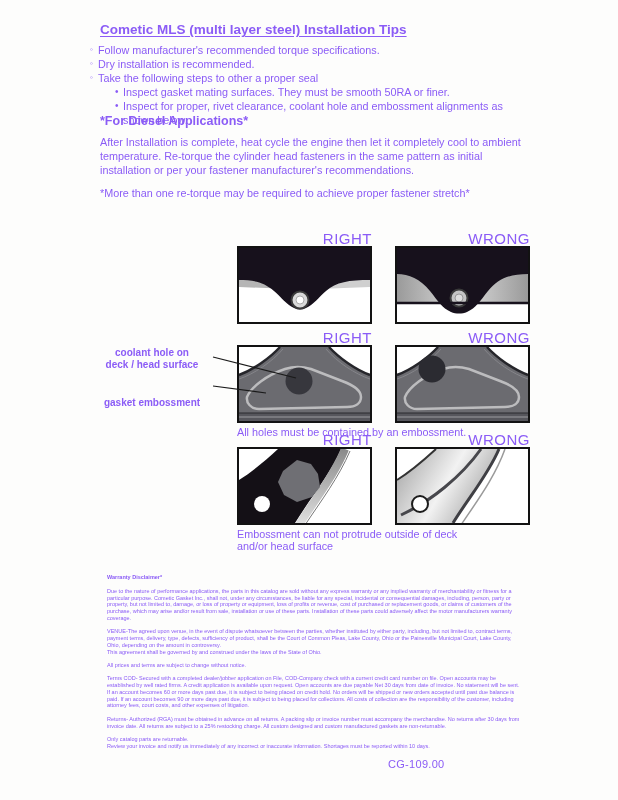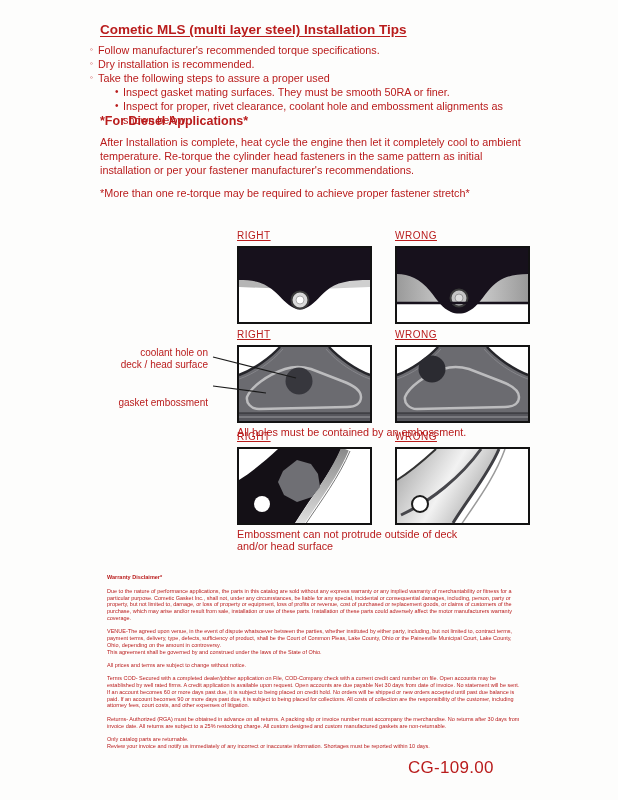--- a/index.html
+++ b/index.html
@@ -1,74 +1,74 @@
 <!DOCTYPE html>
 <html><head>
 <meta charset="utf-8">
 <style>
   * { box-sizing: border-box; margin: 0; padding: 0; }
   html, body { width: 618px; height: 800px; }
   body { background: #ffffff; }
   .page {
     position: relative; width: 618px; height: 800px;
     background: #fdfdfc; overflow: hidden;
-    font-family: "Liberation Sans", sans-serif; color: #b91c1c;
+    font-family: "Liberation Sans", sans-serif; color: #8b5cf6;
   }
   .title {
     position: absolute; left: 100px; top: 22px;
     font-size: 13.5px; font-weight: bold;
     text-decoration: underline; text-underline-offset: 2px;
   }
   .bullets { position: absolute; left: 90px; top: 43px; font-size: 10.8px; line-height: 14px; width: 440px; }
   .bullet-row { display: flex; }
   .bullet-row .marker { width: 8px; flex: 0 0 8px; font-size: 8px; line-height: 14px; }
   .bullet-row.sub { margin-left: 25px; }
   .bullet-row.sub .marker { font-size: 10px; }
   .diesel { position: absolute; left: 100px; top: 114px; width: 424px; font-size: 10.8px; line-height: 14px; }
   .diesel-heading { font-size: 12.5px; font-weight: bold; margin-bottom: 7px; }
   .diesel p { margin-bottom: 9px; }
   .fig { position: absolute; width: 293px; }
   #fig1 { left: 237px; top: 230px; }
   #fig2 { left: 237px; top: 329px; }
   #fig3 { left: 237px; top: 431px; }
   .fig-labels { display: flex; gap: 23px; height: 15px; }
-  .fig-labels span { width: 135px; text-align: left; font-size: 10px; letter-spacing: 0.5px; text-decoration: underline; }
+  .fig-labels span { width: 135px; text-align: right; font-size: 15px; letter-spacing: 0.5px; }
   .fig-boxes { display: flex; gap: 23px; margin-top: 1px; }
   .fig-boxes svg { display: block; }
   .fig-caption { margin-top: 3px; font-size: 10.8px; line-height: 12px; white-space: pre-line; }
   .side-labels {
     position: absolute; left: 96px; top: 347px; width: 112px;
-    text-align: right; font-size: 10px; line-height: 11.5px; white-space: pre-line;
+    text-align: center; font-size: 10px; line-height: 11.5px; white-space: pre-line; font-weight: bold;
   }
   .side-label-2 { margin-top: 18px; }
   svg.leaders { position: absolute; left: 212px; top: 352px; pointer-events: none; }
   .legal { position: absolute; left: 107px; top: 574px; width: 415px; font-size: 5.5px; line-height: 6.8px; }
   .legal-heading { font-weight: bold; margin-bottom: 7px; }
   .legal p { margin-bottom: 6.5px; white-space: pre-line; }
-  .footer-code { position: absolute; left: 408px; top: 758px; font-size: 17px; letter-spacing: 0.3px; text-align: right; }
+  .footer-code { position: absolute; left: 388px; top: 758px; font-size: 11px; letter-spacing: 0.3px; text-align: right; }
 </style>
 </head>
 <body>
 
 <div class="page">
 
   <div class="title">Cometic MLS (multi layer steel) Installation Tips</div>
 
   <div class="bullets">
     <div class="bullet-row">
       <span class="marker">◦</span>
       <span>Follow manufacturer's recommended torque specifications.</span>
     </div>
     <div class="bullet-row">
       <span class="marker">◦</span>
       <span>Dry installation is recommended.</span>
     </div>
     <div class="bullet-row">
       <span class="marker">◦</span>
-      <span>Take the following steps to assure a proper used</span>
+      <span>Take the following steps to other a proper seal</span>
     </div>
     <div class="bullet-row sub">
       <span class="marker">•</span>
       <span>Inspect gasket mating surfaces.  They must be smooth 50RA or finer.</span>
     </div>
     <div class="bullet-row sub">
       <span class="marker">•</span>
       <span>Inspect for proper, rivet clearance, coolant hole and embossment alignments as shown below.</span>
     </div>
   </div>

